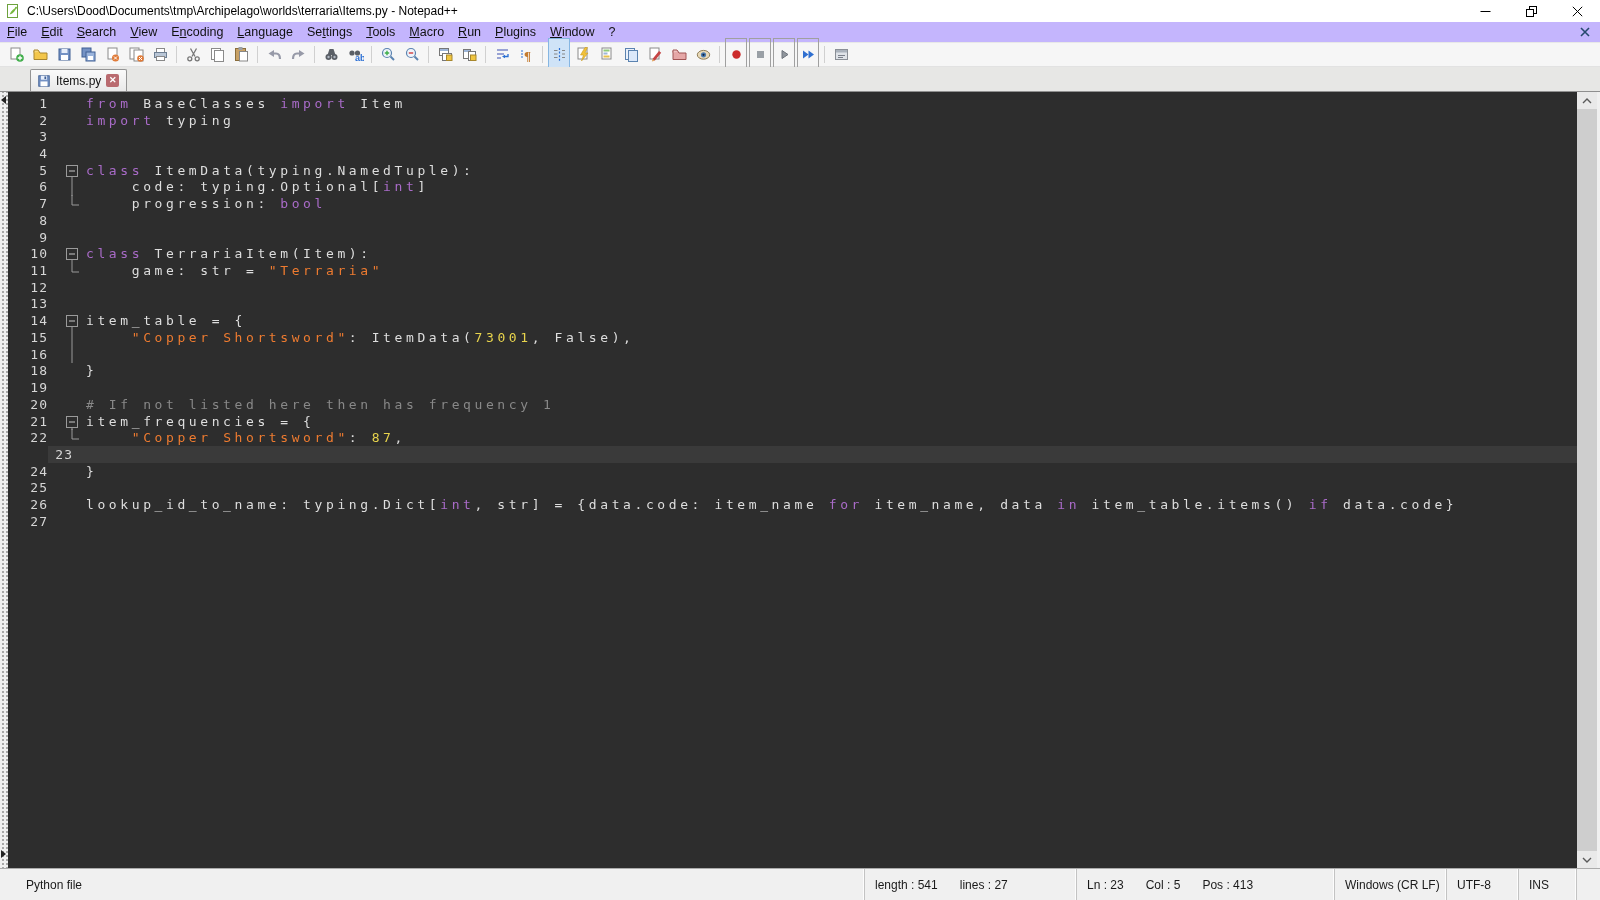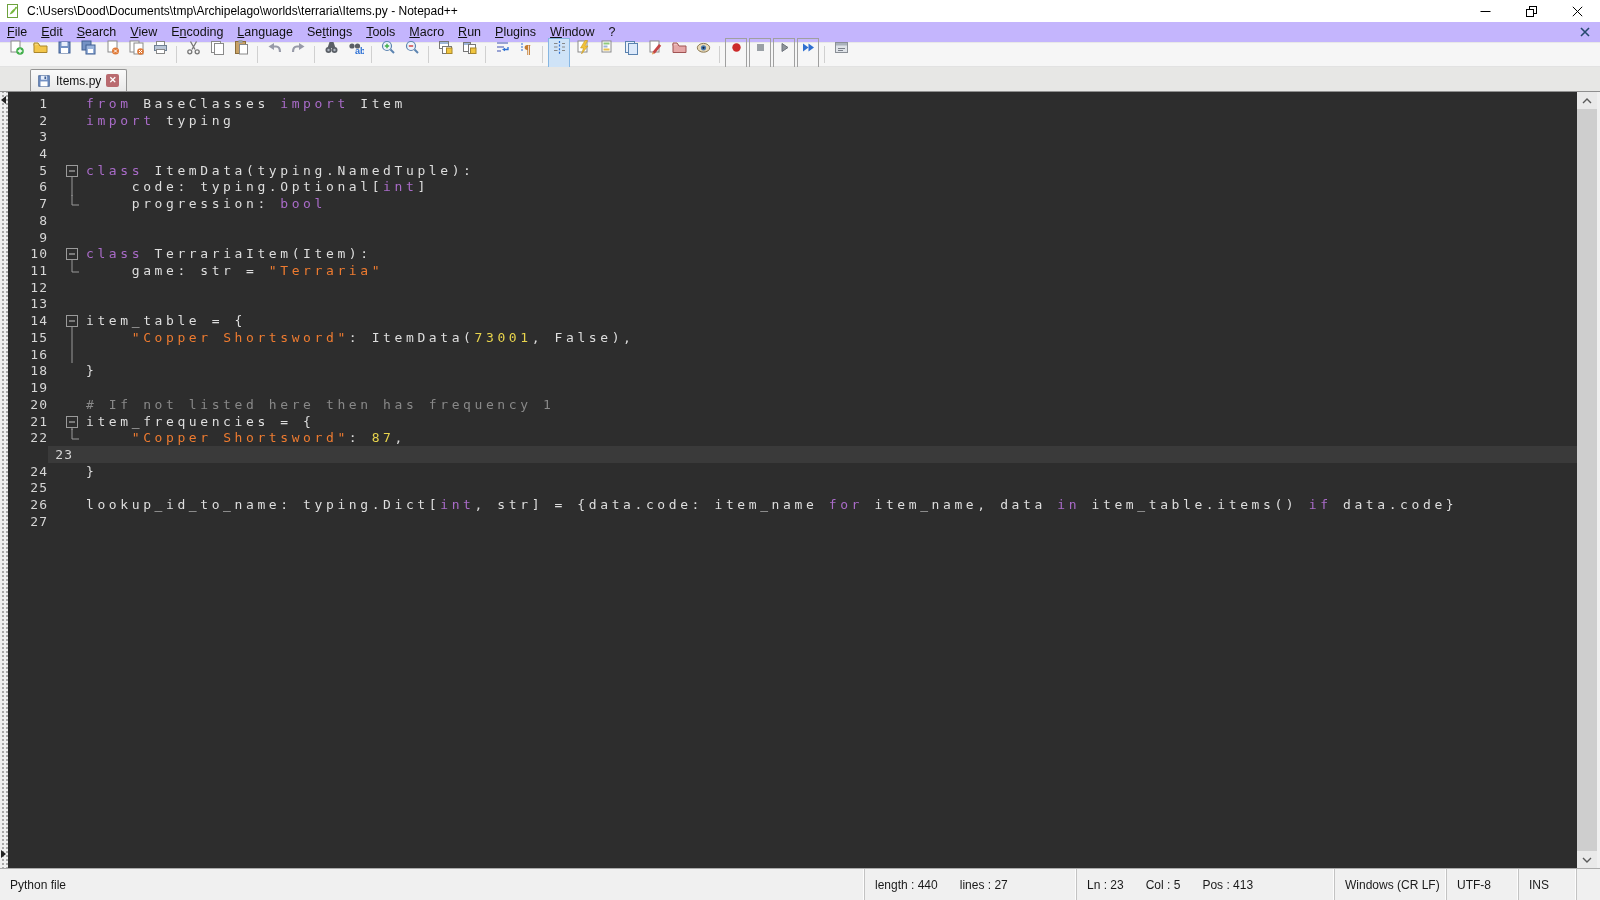--- a/index.html
+++ b/index.html
@@ -16,21 +16,21 @@
   .win-btn { width:46px; height:22px; display:flex; align-items:center; justify-content:center; }
 
   
   .menubar { height:20px; background:#c4b5fd; display:flex; align-items:center; font-size:12.5px; color:#111; flex:0 0 auto; }
   .menu-item { padding:2px 7px; cursor:default; white-space:nowrap; }
   .menu-item u { text-decoration:underline; }
   .menubar-close { margin-left:auto; margin-right:10px; display:inline-flex; }
 
   
   .toolbar { height:25px; background:#f6f6f6; border-top:1px solid #e8e8e8; border-bottom:1px solid #e2e2e2; display:flex; align-items:center; padding-left:4px; flex:0 0 auto; }
-  .tb-btn { width:22px; height:33px; display:inline-flex; justify-content:center; margin:8px 1px; border:1px solid transparent; }
+  .tb-btn { width:22px; height:33px; display:inline-flex; align-items:center; justify-content:center; margin:8px 1px; border:1px solid transparent; }
   .tb-btn.pressed { background:#cfe3f7; border-color:#86b6e2; }
   .tb-sep { width:1px; height:17px; background:#d0d0d0; margin:0 4px; }
 
   
   .tabbar { height:24px; background:#e7e7e5; display:flex; align-items:flex-end; flex:0 0 auto; position:relative;text-align:center; }
   .tab { height:22px; margin-left:30px; display:inline-flex; align-items:center; gap:5px; padding:0 7px 0 6px;
          background:linear-gradient(#fafafa,#e9e9e9); border:1px solid #949494; border-bottom:none;
          border-radius:2px 2px 0 0; font-size:12px; color:#111; }
   .tab-close { width:13px; height:13px; background:#b96a6f; border-radius:2px; color:#fff; font-size:9px; font-weight:bold;
                display:inline-flex; align-items:center; justify-content:center; line-height:1; }
@@ -62,21 +62,21 @@
   .vscroll { width:20px; flex:0 0 auto; background:#e9e9e9; display:flex; flex-direction:column; }
   .sb-btn { height:17px; display:flex; align-items:center; justify-content:center; flex:0 0 auto; }
   .sb-thumb { flex:1 1 auto; background:#cecece; margin:0; }
   .right-edge { width:3px; flex:0 0 auto; background:#f0f0f0; }
 
   
   .statusbar { height:32px; background:#f0f0f0; border-top:1px solid #ababab; display:flex; align-items:stretch;
                font-size:12px; color:#1a1a1a; flex:0 0 auto; }
   .sb-cell { display:flex; align-items:center; padding:0 10px; white-space:pre; }
   .sb-cell + .sb-cell { border-left:1px solid #c3c3c3; box-shadow:-1px 0 0 #fdfdfd; }
-  .sb-cell.grow { flex:1 1 auto; }
+  .sb-cell.grow { flex:1 1 auto;margin-left:16px; }
   .sb-gap { display:inline-block; width:22px; }
 </style>
 </head>
 <body>
 
 <div class="window">
 
   <div class="titlebar">
     <span class="app-icon">
       <svg width="16" height="16" viewBox="0 0 16 16">
@@ -441,21 +441,21 @@
             <path d="M1 1l4 4 4-4" fill="none" stroke="#5a5a5a" stroke-width="1.4"></path>
           </svg>
       </div>
     </div>
     <div class="right-edge"></div>
   </div>
 
   <div class="statusbar">
     <div class="sb-cell grow"><span>Python file</span></div>
     <div class="sb-cell" style="width:212px">
-      <span>length : 440</span><span class="sb-gap"></span><span>lines : 27</span>
+      <span>length : 541</span><span class="sb-gap"></span><span>lines : 27</span>
     </div>
     <div class="sb-cell" style="width:258px">
       <span>Ln : 23</span><span class="sb-gap"></span><span>Col : 5</span><span class="sb-gap"></span><span>Pos : 413</span>
     </div>
     <div class="sb-cell" style="width:112px"><span>Windows (CR LF)</span></div>
     <div class="sb-cell" style="width:72px"><span>UTF-8</span></div>
     <div class="sb-cell" style="width:58px"><span>INS</span></div>
     <div class="sb-cell" style="width:24px"></div>
   </div>
 

